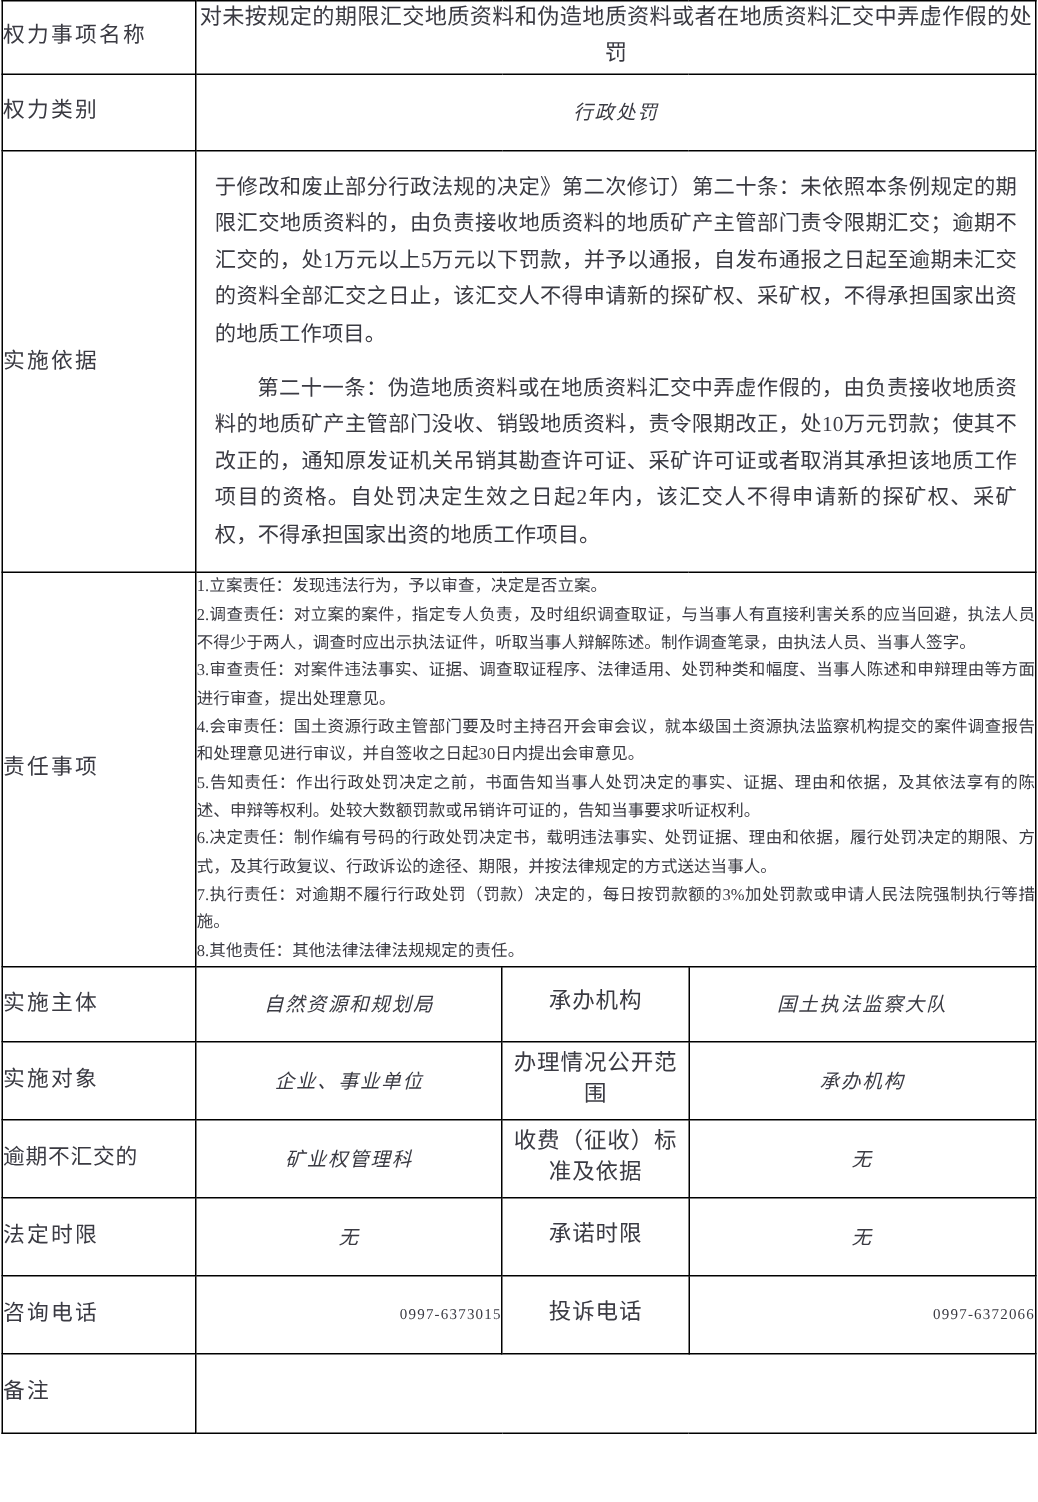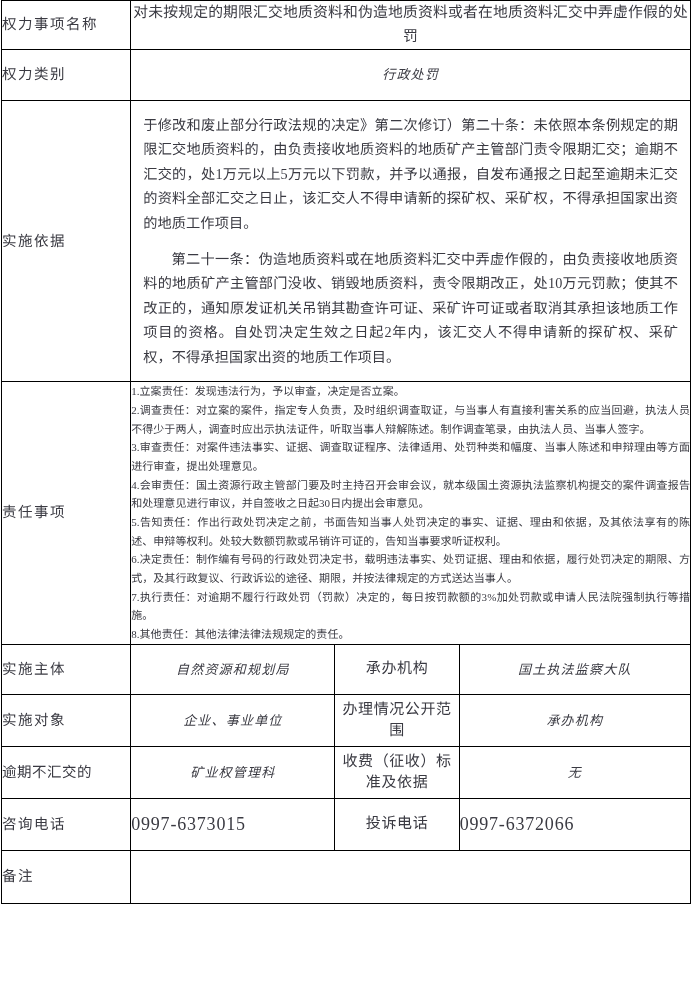--- a/index.html
+++ b/index.html
@@ -98,22 +98,22 @@
 
   .cell-empty {
     height: 52px;
   }
 
   .num {
     font-family: "Liberation Serif", "DejaVu Serif", serif;
   }
 
   .phone {
-    text-align: left;
-    font-size: 18px;
+    text-align: right;
+    font-size: 10px;
     letter-spacing: 0.8px;
     padding: 6px 4px;
   }
 </style>
 </head>
 <body>
 
 <table class="doc-table">
   <colgroup>
     <col class="col-label">
@@ -169,20 +169,26 @@
       <td class="cell-center">承办机构</td>
     </tr>
 
     <tr>
       <td class="cell-label" style="height:51px; letter-spacing:0.5px;">逾期不汇交的</td>
       <td class="cell-center">矿业权管理科</td>
       <td class="cell-label-wrap">收费（征收）标准及依据</td>
       <td class="cell-center">无</td>
     </tr>
 
+    <tr>
+      <td class="cell-label" style="height:51px;">法定时限</td>
+      <td class="cell-center">无</td>
+      <td class="cell-label-wrap">承诺时限</td>
+      <td class="cell-center">无</td>
+    </tr>
 
     <tr>
       <td class="cell-label" style="height:51px;">咨询电话</td>
       <td class="phone num">0997-6373015</td>
       <td class="cell-label-wrap">投诉电话</td>
       <td class="phone num">0997-6372066</td>
     </tr>
 
     <tr>
       <td class="cell-label cell-empty">备注</td>

